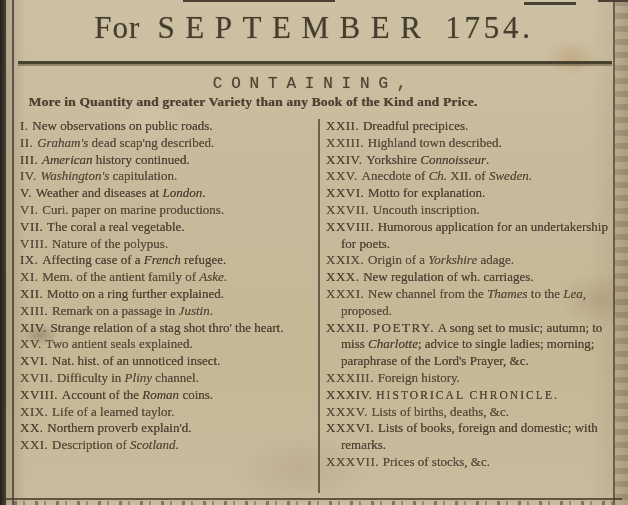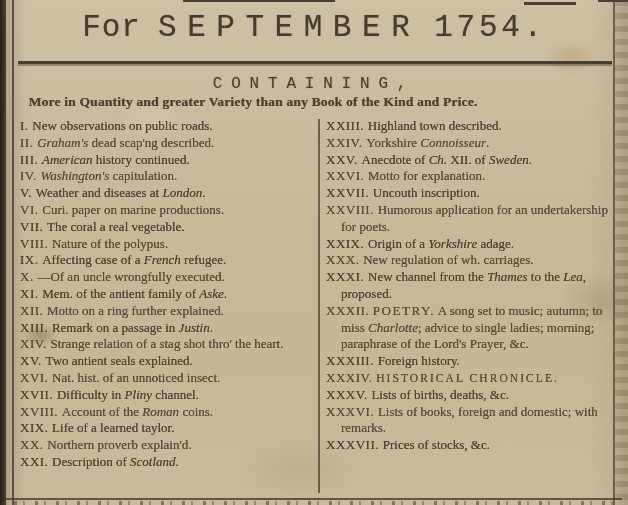--- a/index.html
+++ b/index.html
@@ -30,21 +30,21 @@
   .rule-top-a{ position:absolute; left:183px; top:0; width:152px; height:2px; background:#4a4134; }
   .rule-top-b{ position:absolute; left:524px; top:2px; width:52px; height:3px; background:#4a4134; }
   .rule-top-c{ position:absolute; left:598px; top:0; width:30px; height:2px; background:#4a4134; }
   .rule-title{ position:absolute; left:18px; top:61px; width:594px; height:3px; background:#46402f;
       box-shadow:0 2px 0 rgba(70,64,47,.45); }
   .rule-bottom{ position:absolute; left:6px; top:498px; width:616px; height:2px; background:rgba(68,60,44,.8); }
   .cutoff-text{ position:absolute; left:14px; top:501px; width:600px; height:4px; overflow:hidden;
       background:repeating-linear-gradient(90deg, rgba(72,62,46,.55) 0 3px, rgba(72,62,46,0) 3px 9px, rgba(72,62,46,.4) 9px 11px, rgba(72,62,46,0) 11px 21px); }
 
   .header{ position:absolute; left:0; top:10px; width:628px; text-align:center; color:#463d2e; }
-  .title-line{ font-size:31px; letter-spacing:1px; white-space:nowrap; text-shadow:0 0 1px rgba(70,61,46,.55);font-family:Liberation Mono, monospace; }
+  .title-line{ font-size:31px; letter-spacing:1px; white-space:nowrap; text-shadow:0 0 1px rgba(70,61,46,.55); }
   .title-month{ letter-spacing:.34em; margin-left:.55em; }
   .title-year{ letter-spacing:.12em; margin-left:.45em; }
   .containing{ position:absolute; left:0; top:75px; width:628px; text-align:center;
       font-size:16px; letter-spacing:.55em; color:#4c4232; text-shadow:0 0 1px rgba(76,66,50,.5);font-family:Liberation Mono, monospace; }
   .tagline{ position:absolute; left:0; top:94px; width:506px; text-align:center;
       font-weight:bold; font-size:13.5px; color:#4c4232; letter-spacing:.2px;
       text-shadow:.4px 0 0 rgba(76,66,50,.7); }
 
   .columns{ position:absolute; left:0; top:118px; width:545px; height:376px; color:#4e4434; }
   .col{ position:absolute; top:0; margin:0; padding:0; list-style:none;
@@ -84,34 +84,34 @@
   <ul class="col col-left" id="col-left">
       <li><span class="num">I. </span><span>New observations on public roads.</span></li>
       <li><span class="num">II. </span><span class="it">Graham's</span><span> dead scap'ng described.</span></li>
       <li><span class="num">III. </span><span class="it">American</span><span> history continued.</span></li>
       <li><span class="num">IV. </span><span class="it">Washington's</span><span> capitulation.</span></li>
       <li><span class="num">V. </span><span>Weather and diseases at </span><span class="it">London</span><span>.</span></li>
       <li><span class="num">VI. </span><span>Curi. paper on marine productions.</span></li>
       <li><span class="num">VII. </span><span>The coral a real vegetable.</span></li>
       <li><span class="num">VIII. </span><span>Nature of the polypus.</span></li>
       <li><span class="num">IX. </span><span>Affecting case of a </span><span class="it">French</span><span> refugee.</span></li>
-      <li><span class="num">X. </span><span>—Of an uncle wrongfully executed.</span></li>
       <li><span class="num">XI. </span><span>Mem. of the antient family of </span><span class="it">Aske</span><span>.</span></li>
       <li><span class="num">XII. </span><span>Motto on a ring further explained.</span></li>
       <li><span class="num">XIII. </span><span>Remark on a passage in </span><span class="it">Justin</span><span>.</span></li>
       <li><span class="num">XIV. </span><span>Strange relation of a stag shot thro' the heart.</span></li>
       <li><span class="num">XV. </span><span>Two antient seals explained.</span></li>
       <li><span class="num">XVI. </span><span>Nat. hist. of an unnoticed insect.</span></li>
       <li><span class="num">XVII. </span><span>Difficulty in </span><span class="it">Pliny</span><span> channel.</span></li>
       <li><span class="num">XVIII. </span><span>Account of the </span><span class="it">Roman</span><span> coins.</span></li>
       <li><span class="num">XIX. </span><span>Life of a learned taylor.</span></li>
       <li><span class="num">XX. </span><span>Northern proverb explain'd.</span></li>
       <li><span class="num">XXI. </span><span>Description of </span><span class="it">Scotland</span><span>.</span></li>
     </ul>
   <ul class="col col-right" id="col-right">
+      <li><span class="num">XXII. </span><span>Dreadful precipices.</span></li>
       <li><span class="num">XXIII. </span><span>Highland town described.</span></li>
       <li><span class="num">XXIV. </span><span>Yorkshire </span><span class="it">Connoisseur</span><span>.</span></li>
       <li><span class="num">XXV. </span><span>Anecdote of </span><span class="it">Ch.</span><span> XII. of </span><span class="it">Sweden</span><span>.</span></li>
       <li><span class="num">XXVI. </span><span>Motto for explanation.</span></li>
       <li><span class="num">XXVII. </span><span>Uncouth inscription.</span></li>
       <li><span class="num">XXVIII. </span><span>Humorous application for an under­takership for poets.</span></li>
       <li><span class="num">XXIX. </span><span>Origin of a </span><span class="it">Yorkshire</span><span> adage.</span></li>
       <li><span class="num">XXX. </span><span>New regulation of wh. carriages.</span></li>
       <li><span class="num">XXXI. </span><span>New channel from the </span><span class="it">Thames</span><span> to the </span><span class="it">Lea</span><span>, proposed.</span></li>
       <li><span class="num">XXXII. </span><span class="caps">POETRY.</span><span> A song set to music; autumn; to miss </span><span class="it">Charlotte</span><span>; advice to single ladies; morning; paraphrase of the Lord's Prayer, &amp;c.</span></li>

